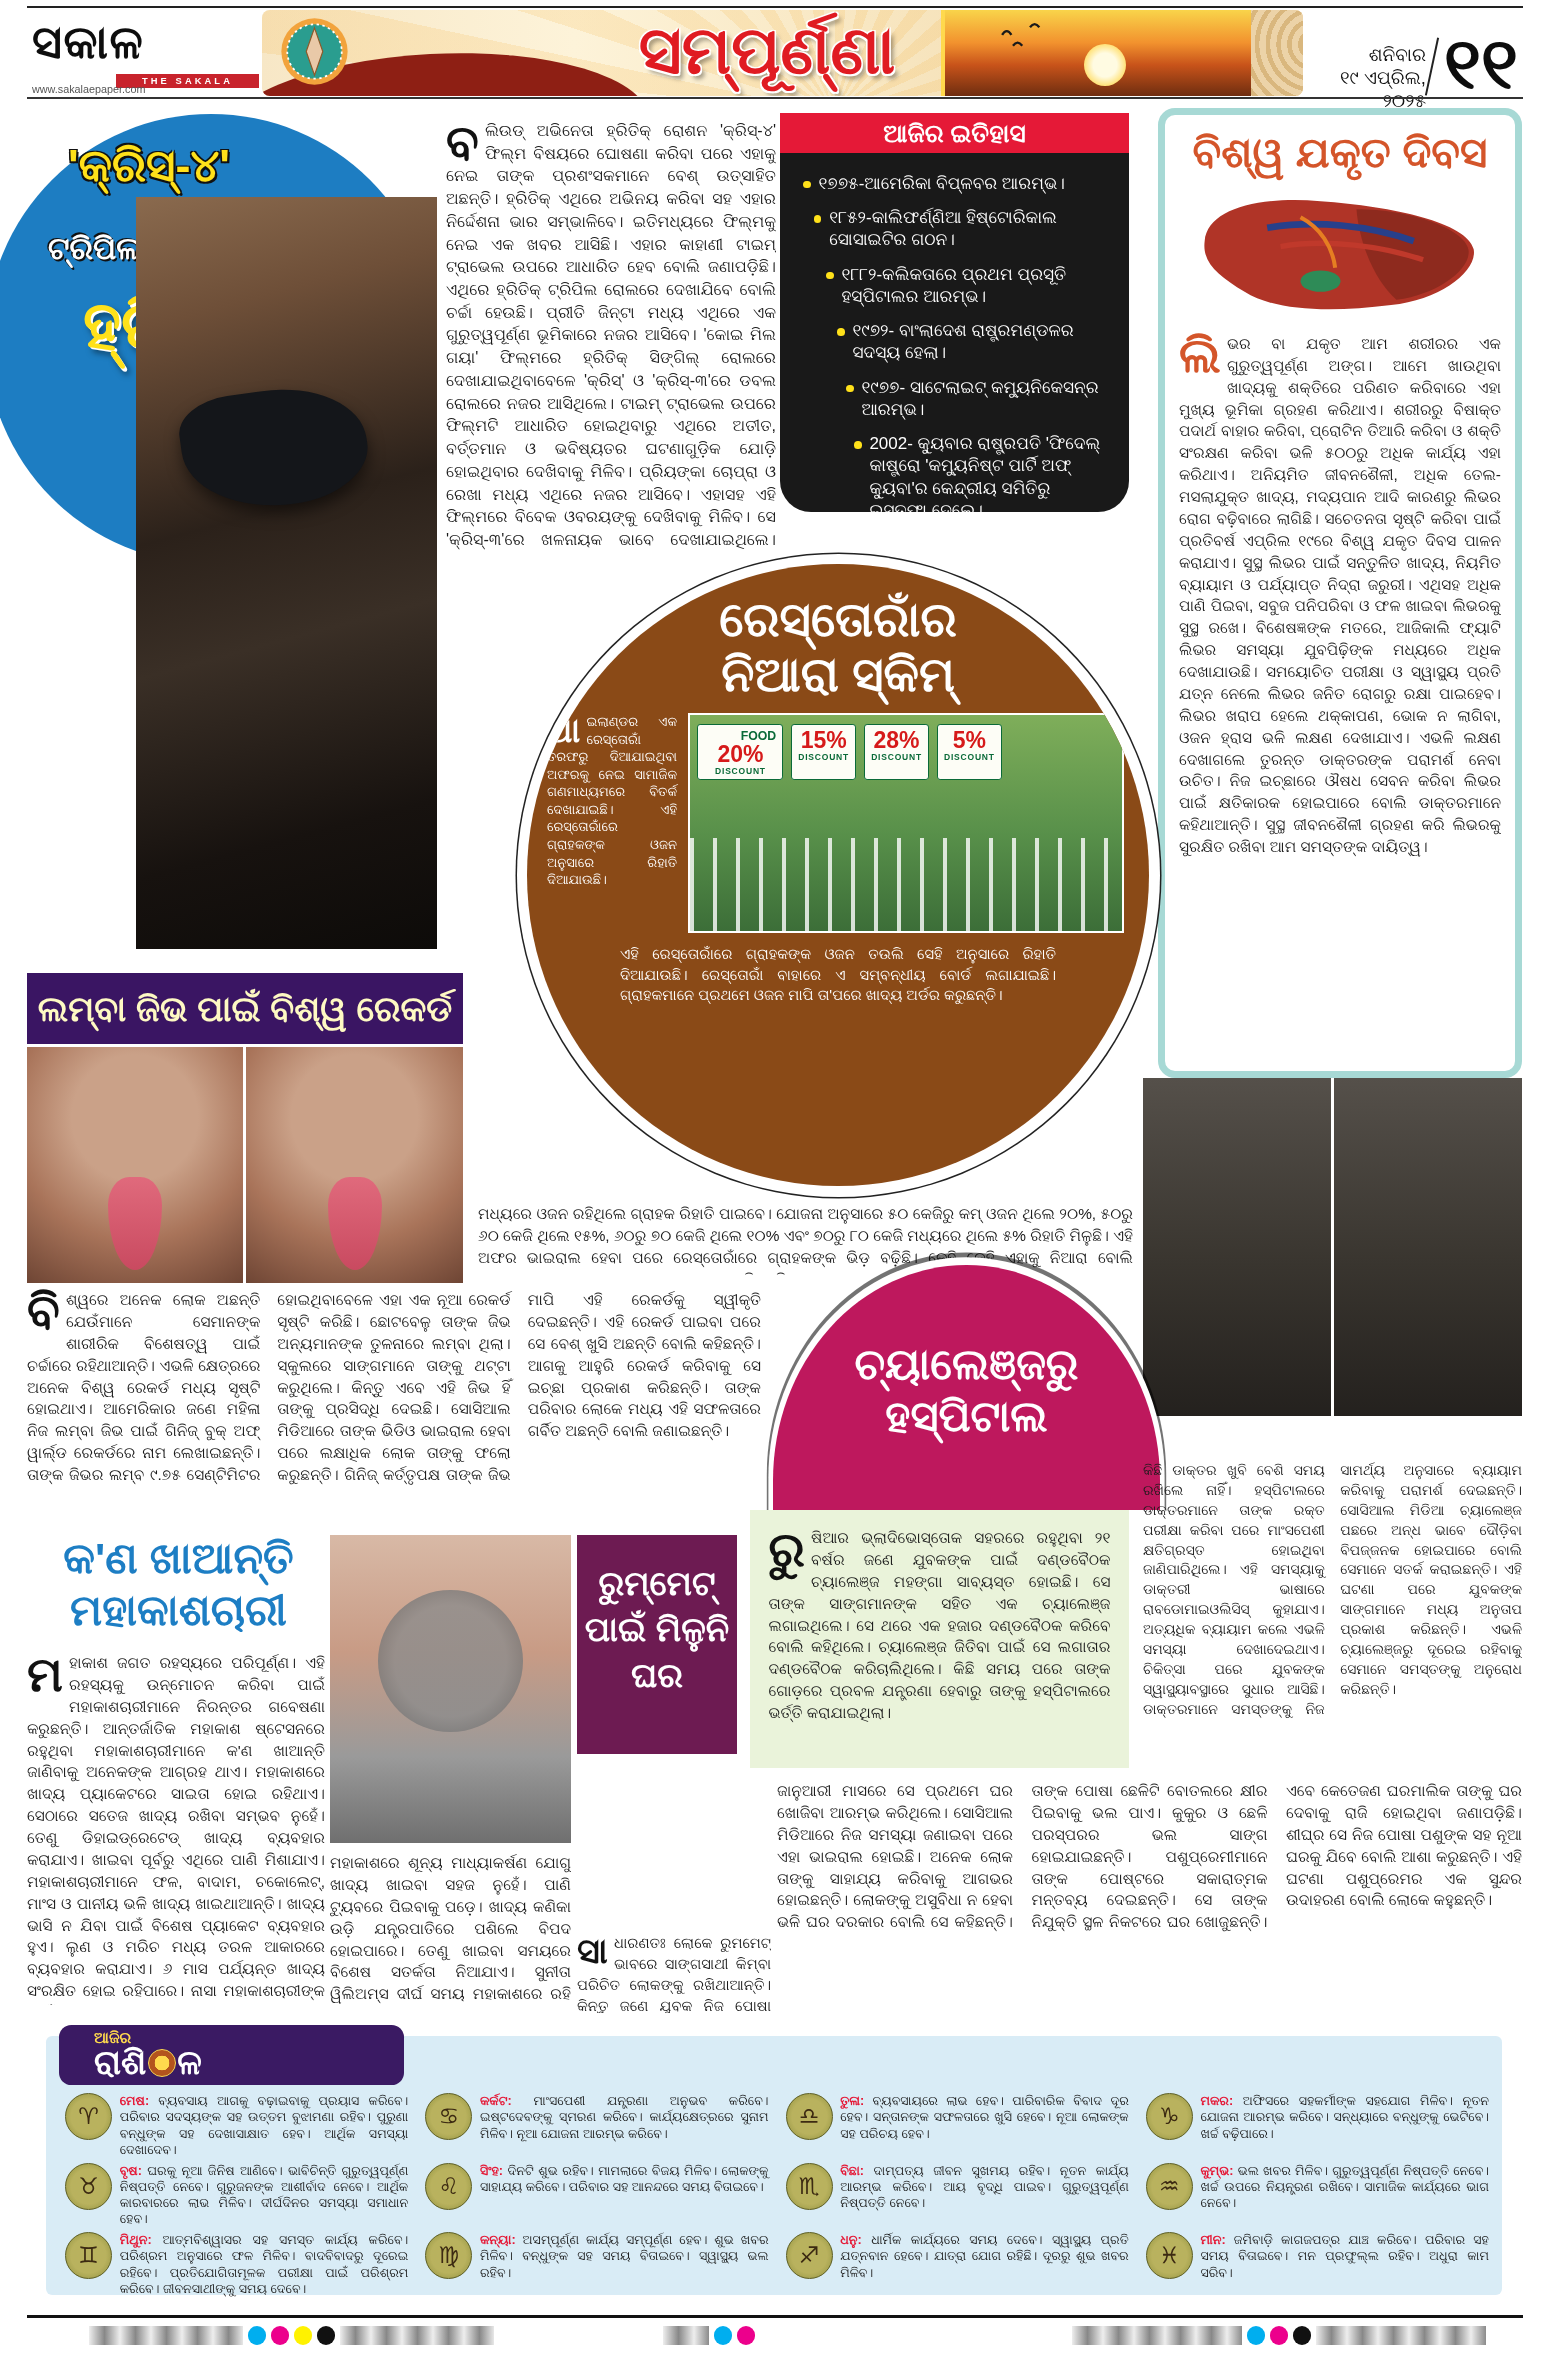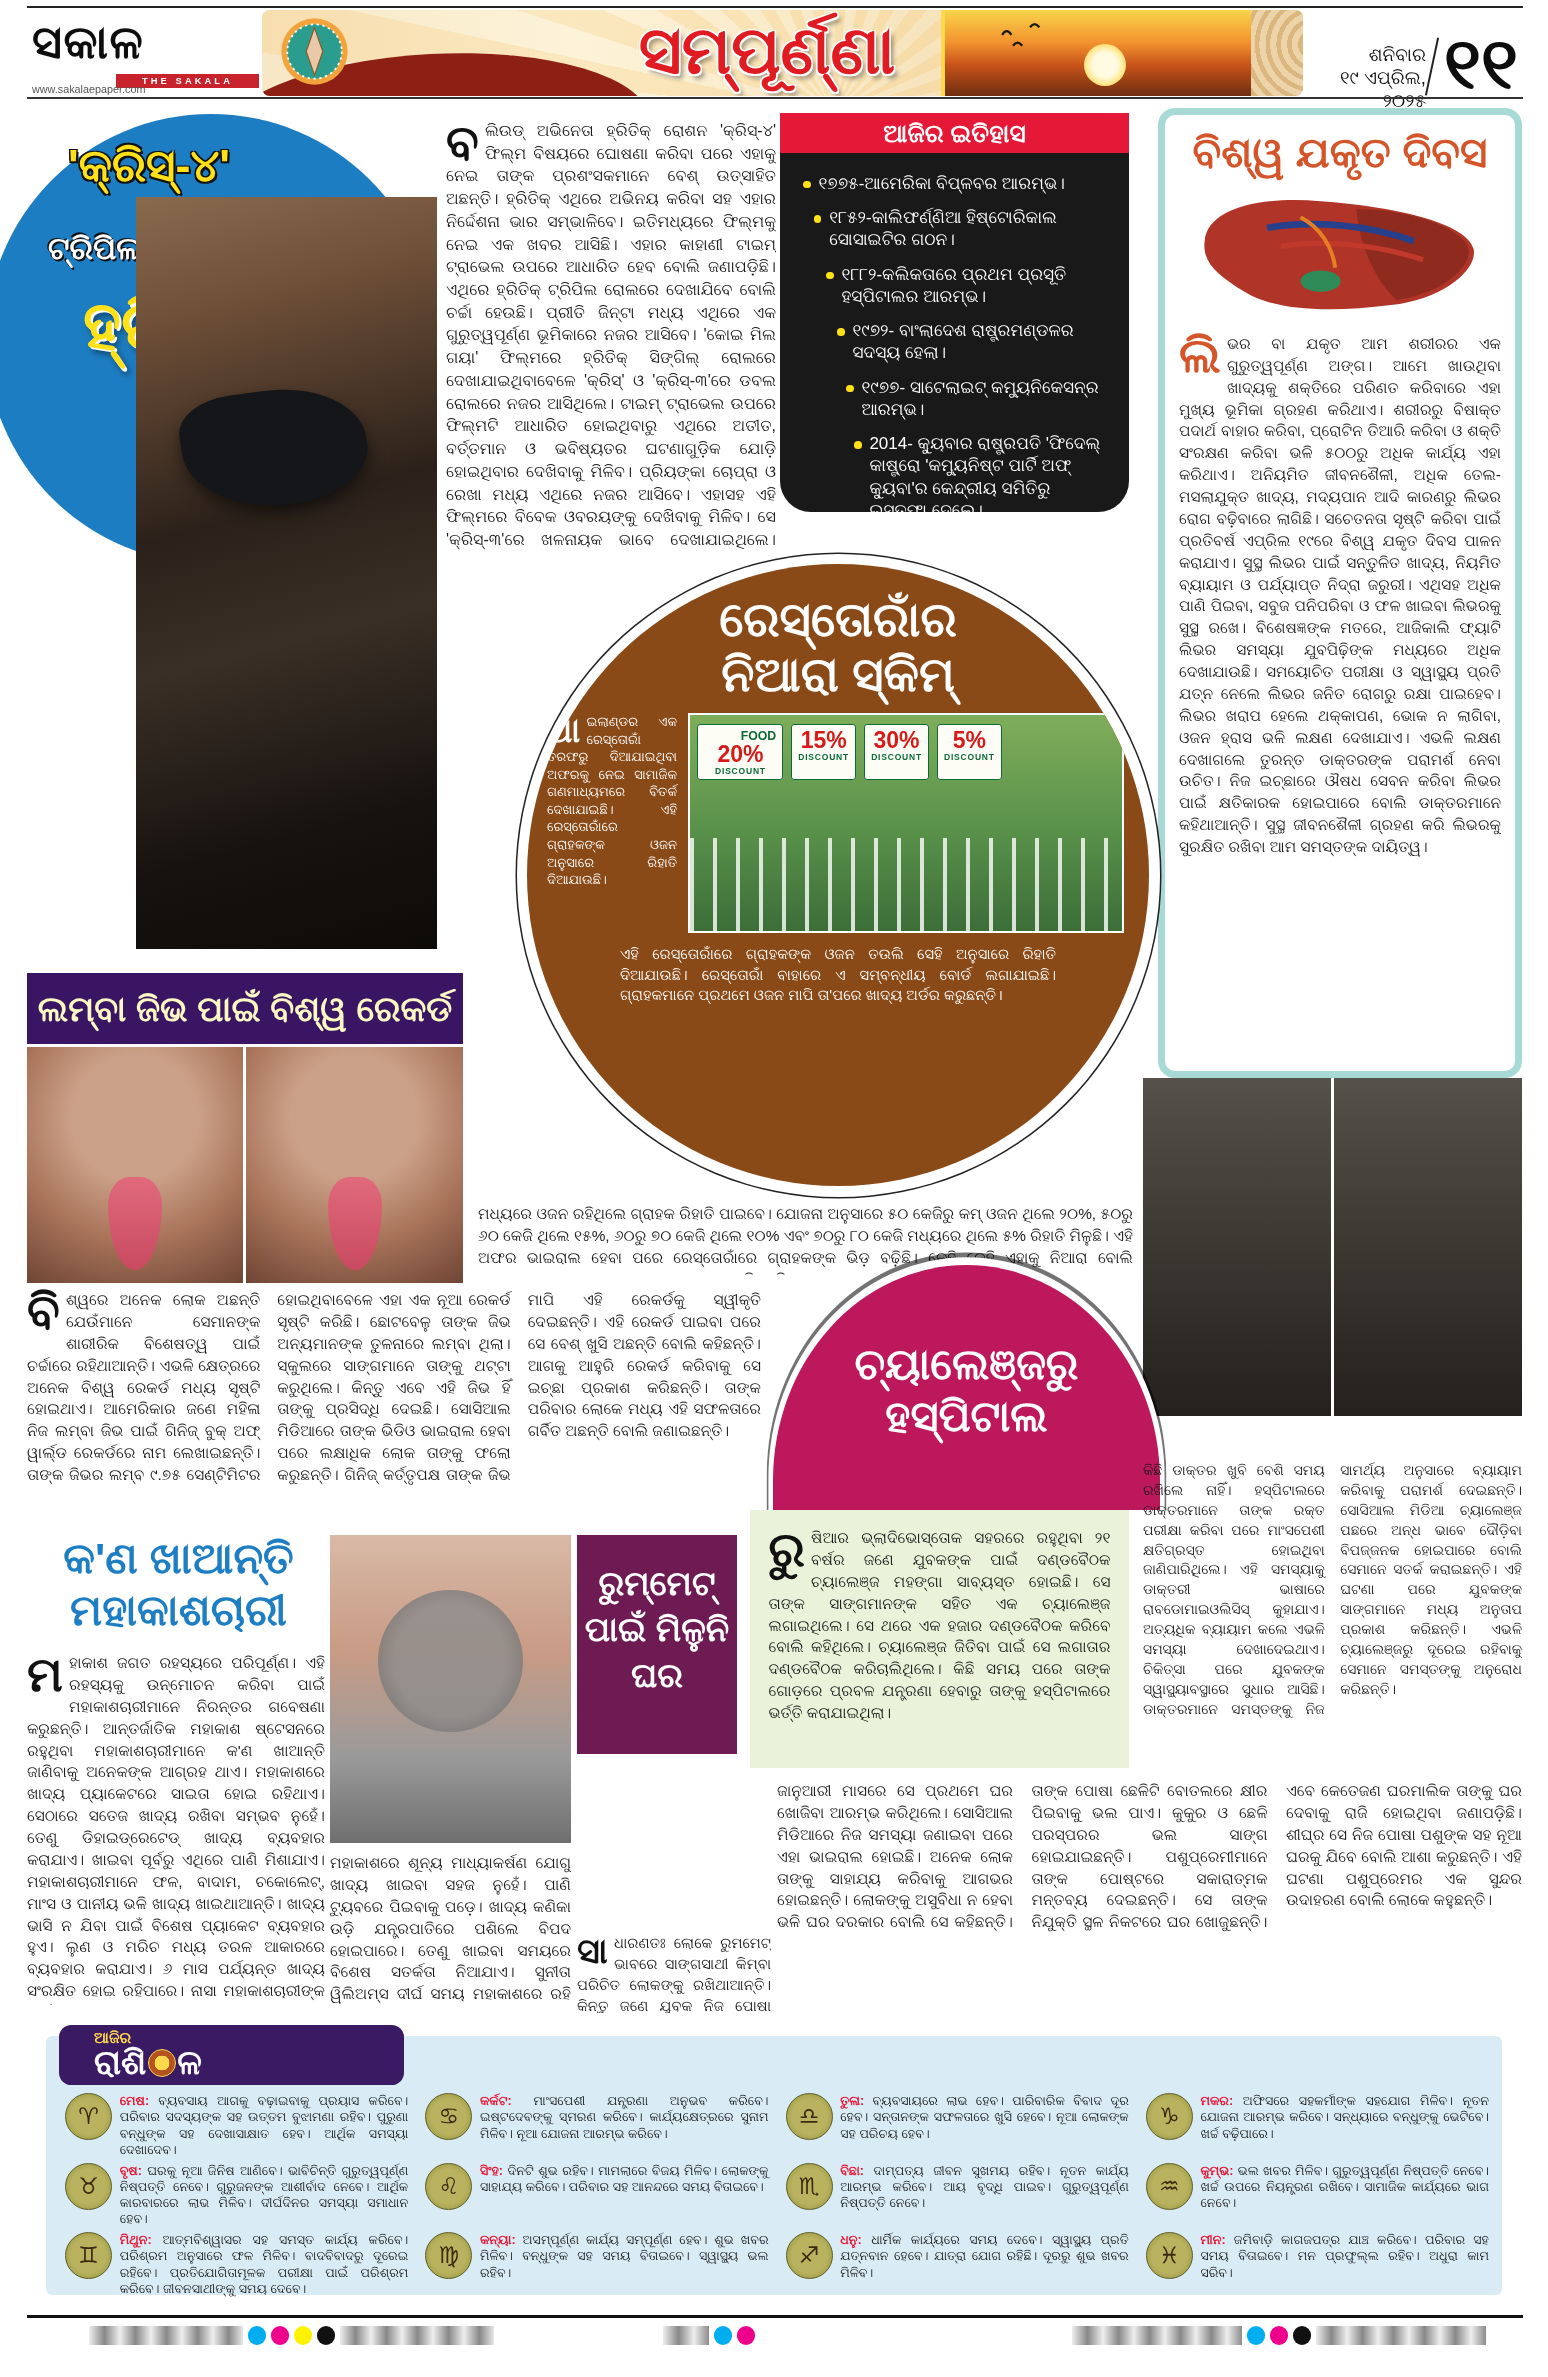--- a/index.html
+++ b/index.html
@@ -205,21 +205,21 @@
     <span class="dcap" style="color:#111">ବ</span><span>ଲିଉଡ୍ ଅଭିନେତା ହ୍ରିତିକ୍ ରୋଶନ 'କ୍ରିସ୍-୪' ଫିଲ୍ମ ବିଷୟରେ ଘୋଷଣା କରିବା ପରେ ଏହାକୁ ନେଇ ତାଙ୍କ ପ୍ରଶଂସକମାନେ ବେଶ୍ ଉତ୍ସାହିତ ଅଛନ୍ତି। ହ୍ରିତିକ୍ ଏଥିରେ ଅଭିନୟ କରିବା ସହ ଏହାର ନିର୍ଦ୍ଦେଶନା ଭାର ସମ୍ଭାଳିବେ। ଇତିମଧ୍ୟରେ ଫିଲ୍ମକୁ ନେଇ ଏକ ଖବର ଆସିଛି। ଏହାର କାହାଣୀ ଟାଇମ୍ ଟ୍ରାଭେଲ ଉପରେ ଆଧାରିତ ହେବ ବୋଲି ଜଣାପଡ଼ିଛି। ଏଥିରେ ହ୍ରିତିକ୍ ଟ୍ରିପିଲ ରୋଲରେ ଦେଖାଯିବେ ବୋଲି ଚର୍ଚ୍ଚା ହେଉଛି। ପ୍ରୀତି ଜିନ୍‌ଟା ମଧ୍ୟ ଏଥିରେ ଏକ ଗୁରୁତ୍ୱପୂର୍ଣ୍ଣ ଭୂମିକାରେ ନଜର ଆସିବେ। 'କୋଇ ମିଲ ଗୟା' ଫିଲ୍ମରେ ହ୍ରିତିକ୍ ସିଙ୍ଗିଲ୍ ରୋଲରେ ଦେଖାଯାଇଥିବାବେଳେ 'କ୍ରିସ୍' ଓ 'କ୍ରିସ୍-୩'ରେ ଡବଲ ରୋଲରେ ନଜର ଆସିଥିଲେ। ଟାଇମ୍ ଟ୍ରାଭେଲ ଉପରେ ଫିଲ୍ମଟି ଆଧାରିତ ହୋଇଥିବାରୁ ଏଥିରେ ଅତୀତ, ବର୍ତ୍ତମାନ ଓ ଭବିଷ୍ୟତର ଘଟଣାଗୁଡ଼ିକ ଯୋଡ଼ି ହୋଇଥିବାର ଦେଖିବାକୁ ମିଳିବ। ପ୍ରିୟଙ୍କା ଚୋପ୍ରା ଓ ରେଖା ମଧ୍ୟ ଏଥିରେ ନଜର ଆସିବେ। ଏହାସହ ଏହି ଫିଲ୍ମରେ ବିବେକ ଓବରୟଙ୍କୁ ଦେଖିବାକୁ ମିଳିବ। ସେ 'କ୍ରିସ୍-୩'ରେ ଖଳନାୟକ ଭାବେ ଦେଖାଯାଇଥିଲେ। 'କ୍ରିସ୍-୪'ରେ ପୁଣି ଥରେ ହ୍ରିତିକ୍ ଓ ବିବେକ ଦେଖାଯିବେ।</span>
   </div>
 
   <div class="abs history-title">ଆଜିର ଇତିହାସ</div>
   <div class="abs history-box">
     <div class="hist-item">୧୭୭୫-ଆମେରିକା ବିପ୍ଳବର ଆରମ୍ଭ।</div>
     <div class="hist-item hi1">୧୮୫୨-କାଲିଫର୍ଣ୍ଣିଆ ହିଷ୍ଟୋରିକାଲ ସୋସାଇଟିର ଗଠନ।</div>
     <div class="hist-item hi2">୧୮୮୨-କଲିକତାରେ ପ୍ରଥମ ପ୍ରସୂତି ହସ୍ପିଟାଲର ଆରମ୍ଭ।</div>
     <div class="hist-item hi3">୧୯୭୨- ବାଂଲାଦେଶ ରାଷ୍ଟ୍ରମଣ୍ଡଳର ସଦସ୍ୟ ହେଲା।</div>
     <div class="hist-item hi4">୧୯୭୭- ସାଟେଲାଇଟ୍ କମ୍ୟୁନିକେସନ୍‌ର ଆରମ୍ଭ।</div>
-    <div class="hist-item hi5">2014- କ୍ୟୁବାର ରାଷ୍ଟ୍ରପତି 'ଫିଦେଲ୍ କାଷ୍ଟ୍ରୋ 'କମ୍ୟୁନିଷ୍ଟ ପାର୍ଟି ଅଫ୍ କ୍ୟୁବା'ର କେନ୍ଦ୍ରୀୟ ସମିତିରୁ ଇସ୍ତଫା ଦେଲେ।</div>
+    <div class="hist-item hi5">2002- କ୍ୟୁବାର ରାଷ୍ଟ୍ରପତି 'ଫିଦେଲ୍ କାଷ୍ଟ୍ରୋ 'କମ୍ୟୁନିଷ୍ଟ ପାର୍ଟି ଅଫ୍ କ୍ୟୁବା'ର କେନ୍ଦ୍ରୀୟ ସମିତିରୁ ଇସ୍ତଫା ଦେଲେ।</div>
   </div>
 
   <div class="abs liver-box">
     <div class="liver-title">ବିଶ୍ୱ ଯକୃତ ଦିବସ</div>
     <svg class="liver-art" viewBox="0 0 220 100">
       <path d="M8 40 C10 16 48 6 95 10 C150 14 205 26 210 46 C213 62 186 84 148 88 C100 94 60 92 38 78 C18 66 6 56 8 40 Z" fill="#b03427"></path>
       <path d="M122 16 C162 16 202 30 206 46 C209 60 184 80 152 84 C136 70 124 42 122 16 Z" fill="#8e2a1e"></path>
       <path d="M55 30 C90 24 132 28 165 40" stroke="#27408b" stroke-width="5" fill="none"></path>
       <path d="M65 44 C100 38 142 44 172 54" stroke="#c0392b" stroke-width="4" fill="none"></path>
       <path d="M80 22 C95 30 104 44 106 60" stroke="#e67e22" stroke-width="3" fill="none"></path>
@@ -246,21 +246,21 @@
           <div class="sign">
             <div class="food">FOOD</div>
             <div class="pct">20%</div>
             <div class="word">DISCOUNT</div>
           </div>
           <div class="sign">
             <div class="pct">15%</div>
             <div class="word">DISCOUNT</div>
           </div>
           <div class="sign">
-            <div class="pct">30%</div>
+            <div class="pct">28%</div>
             <div class="word">DISCOUNT</div>
           </div>
           <div class="sign">
             <div class="pct">5%</div>
             <div class="word">DISCOUNT</div>
           </div>
         </div>
       </div>
     </div>
     <p class="rest-inside">ଏହି ରେସ୍ତୋରାଁରେ ଗ୍ରାହକଙ୍କ ଓଜନ ତଉଲି ସେହି ଅନୁସାରେ ରିହାତି ଦିଆଯାଉଛି। ରେସ୍ତୋରାଁ ବାହାରେ ଏ ସମ୍ବନ୍ଧୀୟ ବୋର୍ଡ ଲଗାଯାଇଛି। ଗ୍ରାହକମାନେ ପ୍ରଥମେ ଓଜନ ମାପି ତା'ପରେ ଖାଦ୍ୟ ଅର୍ଡର କରୁଛନ୍ତି।</p>

